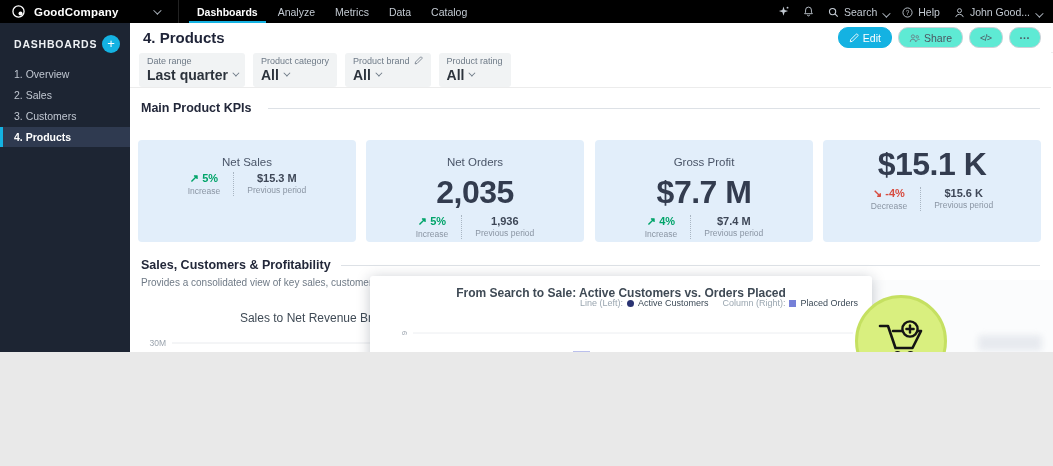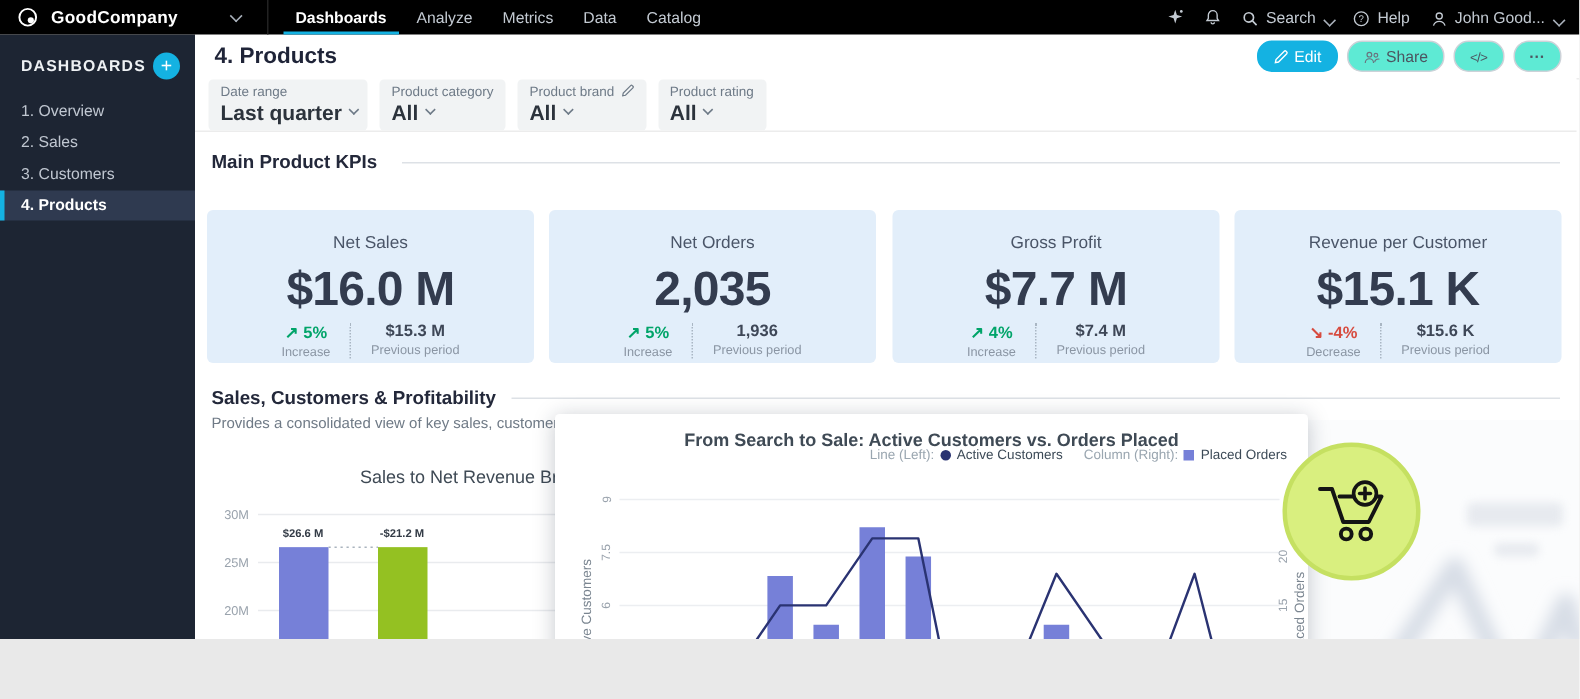--- a/index.html
+++ b/index.html
@@ -1,16 +1,16 @@
 <!DOCTYPE html>
 <html><head>
 <meta charset="utf-8">
 <style>
   html,body{margin:0;padding:0;background:#e9e9e9;font-family:"Liberation Sans",sans-serif;}
-  .stage{position:relative;width:1053px;height:426px;overflow:hidden;background:#fff;}
+  .stage{position:relative;width:1053px;height:352px;overflow:hidden;background:#fff;}
   
   .navbar{position:absolute;left:0;top:0;width:1053px;height:23px;background:#000;display:flex;align-items:center;z-index:6;}
   .nav-left{display:flex;align-items:center;width:178px;}
   .logo{width:13px;height:13px;margin:0 9px 0 12px;flex:none;}
   .brand{color:#fff;font-size:11.5px;font-weight:bold;letter-spacing:.2px;}
   .brand-chev{margin-left:34px;}
   .chev{display:inline-block;width:5px;height:5px;border-right:1.2px solid #aab2bc;border-bottom:1.2px solid #aab2bc;transform:rotate(45deg) translateY(-2px);}
   .nav-sep{width:1px;height:23px;background:#222;margin-right:8px;}
   .nav-tabs{display:flex;align-items:stretch;height:23px;}
   .nav-tab{display:flex;align-items:center;padding:0 10px;font-size:10.5px;color:#c3cad2;cursor:pointer;position:relative;}
@@ -196,21 +196,20 @@
           <span class="chev"></span>
         </div>
     </div>
   </div>
 
   <div class="sec-rule" style="left:268px;top:108px;width:772px;"></div>
   <div class="sec-title" style="left:141px;top:101px;">Main Product KPIs</div>
 
   <div class="kpi" style="left:138px;">
     <div class="t">Net Sales</div>
-    <div class="v">$16.0 M</div>
     <div class="sub">
       <div class="col">
           <div class="chg"><span>↗</span> <span>5%</span></div>
           <div class="cl">Increase</div>
         </div>
       <div class="vdiv"></div>
       <div class="col">
           <div class="prev">$15.3 M</div>
           <div class="cl">Previous period</div>
         </div>
@@ -240,21 +239,20 @@
           <div class="cl">Increase</div>
         </div>
       <div class="vdiv"></div>
       <div class="col">
           <div class="prev">$7.4 M</div>
           <div class="cl">Previous period</div>
         </div>
     </div>
   </div>
   <div class="kpi neg" style="left:823px;">
-    <div class="t">Revenue per Customer</div>
     <div class="v">$15.1 K</div>
     <div class="sub">
       <div class="col">
           <div class="chg"><span>↘</span> <span>-4%</span></div>
           <div class="cl">Decrease</div>
         </div>
       <div class="vdiv"></div>
       <div class="col">
           <div class="prev">$15.6 K</div>
           <div class="cl">Previous period</div>

